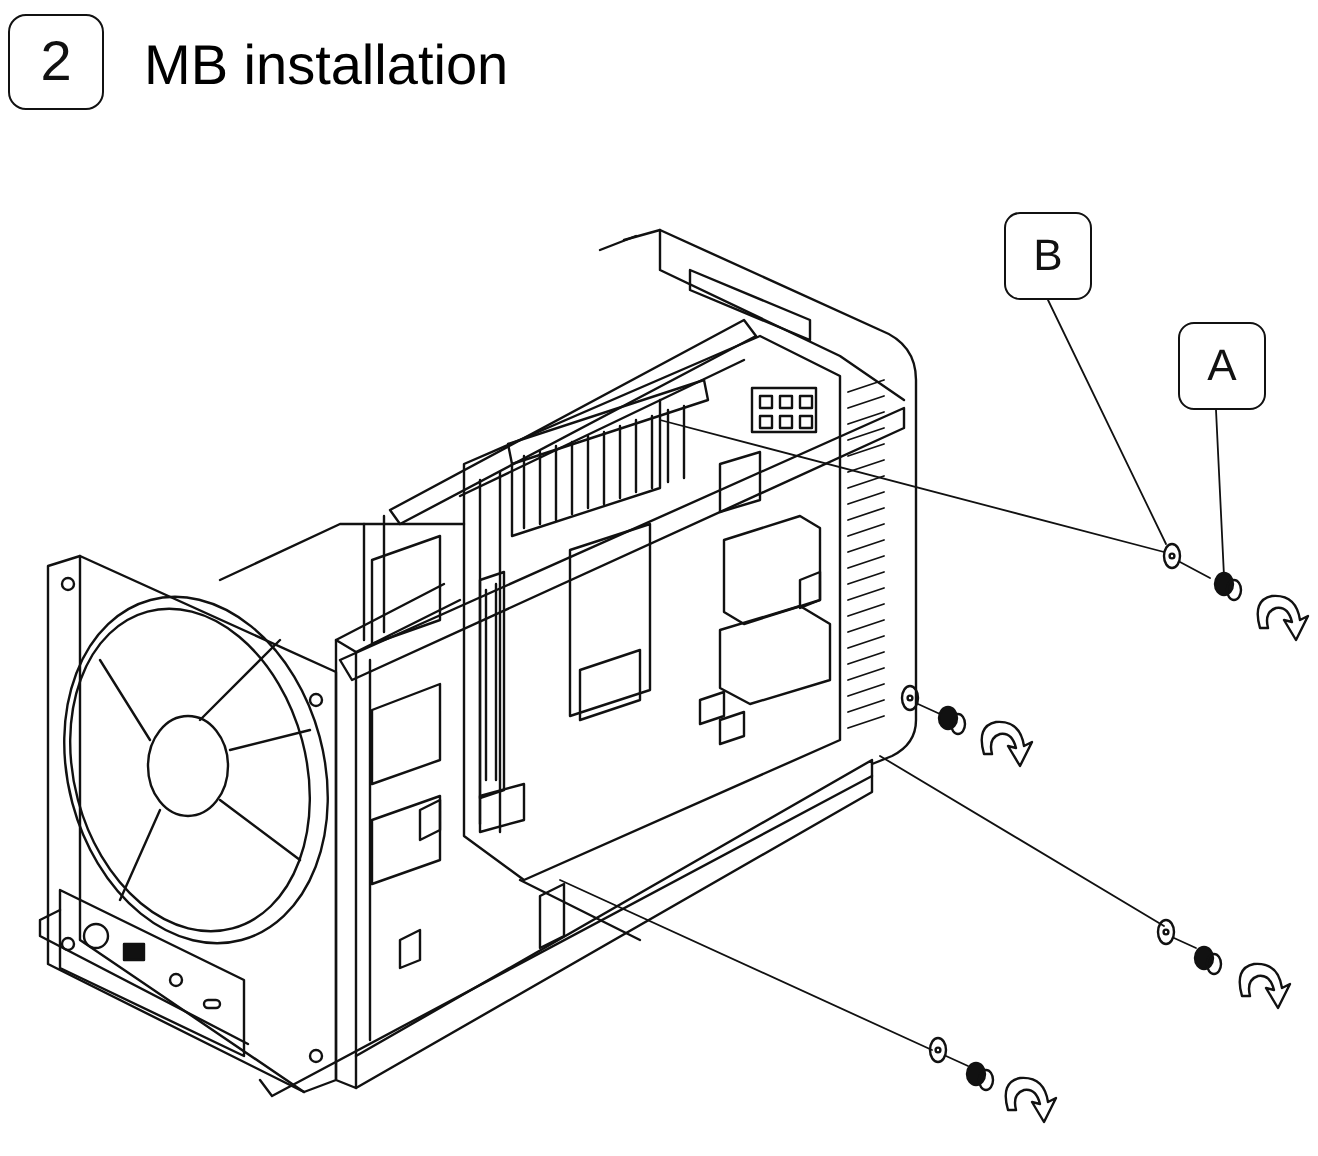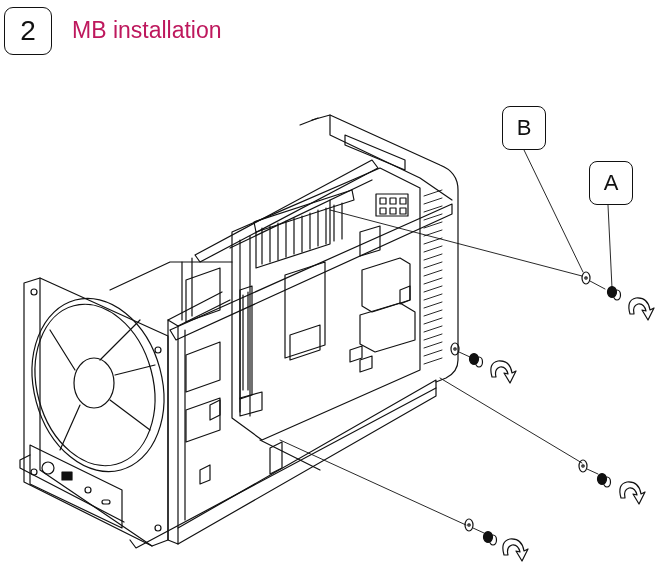--- a/index.html
+++ b/index.html
@@ -1,18 +1,18 @@
 <!DOCTYPE html>
 <html><head>
 <meta charset="utf-8">
 <style>
   html,body{margin:0;padding:0;background:#ffffff;}
   body{width:659px;height:578px;position:relative;overflow:hidden;font-family:"Liberation Sans",sans-serif;}
   .step-box{position:absolute;left:4px;top:7px;width:48px;height:48px;border:1.5px solid #111;border-radius:9px;box-sizing:border-box;display:flex;align-items:center;justify-content:center;font-size:28px;color:#111;}
-  .step-title{position:absolute;left:72px;top:17px;font-size:23px;color:#be185d;}
+  .step-title{position:absolute;left:72px;top:17px;font-size:28px;color:#000000;}
   .callout{position:absolute;width:44px;height:44px;border:1.3px solid #111;border-radius:8px;box-sizing:border-box;background:#fff;display:flex;align-items:center;justify-content:center;font-size:22px;color:#111;}
   #callout-b{left:502px;top:106px;}
   #callout-a{left:589px;top:161px;}
   svg{position:absolute;left:0;top:0;}
 </style>
 </head>
 <body>
 
 <div class="step-box">
     <span>2</span>

